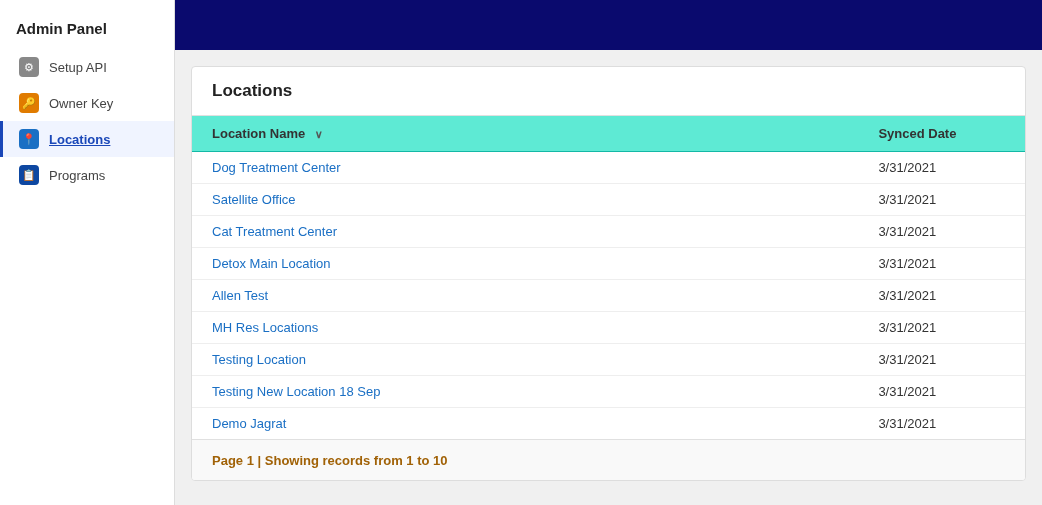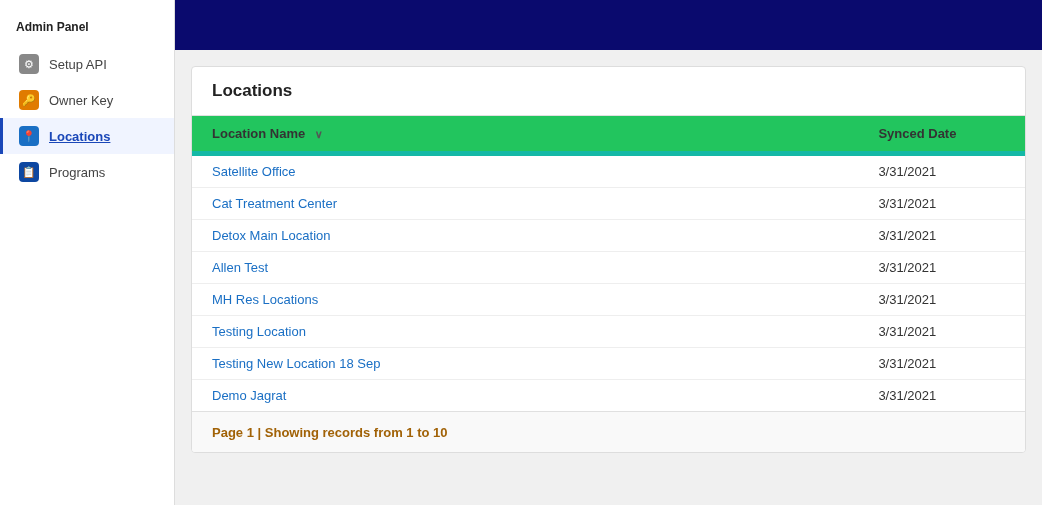--- a/index.html
+++ b/index.html
@@ -22,21 +22,21 @@
     .sidebar {
       width: 175px;
       background: #ffffff;
       border-right: 1px solid #ddd;
       flex-shrink: 0;
       padding-top: 12px;
     }
 
     .sidebar-title {
       font-weight: bold;
-      font-size: 12px;
+      font-size: 15px;
       padding: 8px 16px 12px 16px;
       color: #222;
     }
 
     .sidebar-item {
       display: flex;
       align-items: center;
       padding: 8px 16px;
       cursor: pointer;
       color: #444;
@@ -115,22 +115,22 @@
     .table-wrapper {
       width: 100%;
     }
 
     table {
       width: 100%;
       border-collapse: collapse;
     }
 
     thead tr {
-      background: #22c55e;
-      border-bottom: 5px solid #14b8a6;
+      background: #5eead4;
+      border-bottom: 1px solid #14b8a6;
     }
 
     thead th {
       padding: 10px 20px;
       text-align: left;
       font-size: 13px;
       font-weight: 600;
       color: #333;
     }
 
@@ -229,20 +229,24 @@
               <th class="th-location">
                 <span>Location Name</span>
                 <span class="sort-icon">∨</span>
               </th>
               <th class="th-synced">
                 <span>Synced Date</span>
               </th>
             </tr>
           </thead>
           <tbody id="table-body">
+          <tr>
+                <td><a class="location-link">Dog Treatment Center</a></td>
+                <td class="synced-date">3/31/2021</td>
+              </tr>
               <tr>
                 <td><a class="location-link">Satellite Office</a></td>
                 <td class="synced-date">3/31/2021</td>
               </tr>
               <tr>
                 <td><a class="location-link">Cat Treatment Center</a></td>
                 <td class="synced-date">3/31/2021</td>
               </tr>
               <tr>
                 <td><a class="location-link">Detox Main Location</a></td>

